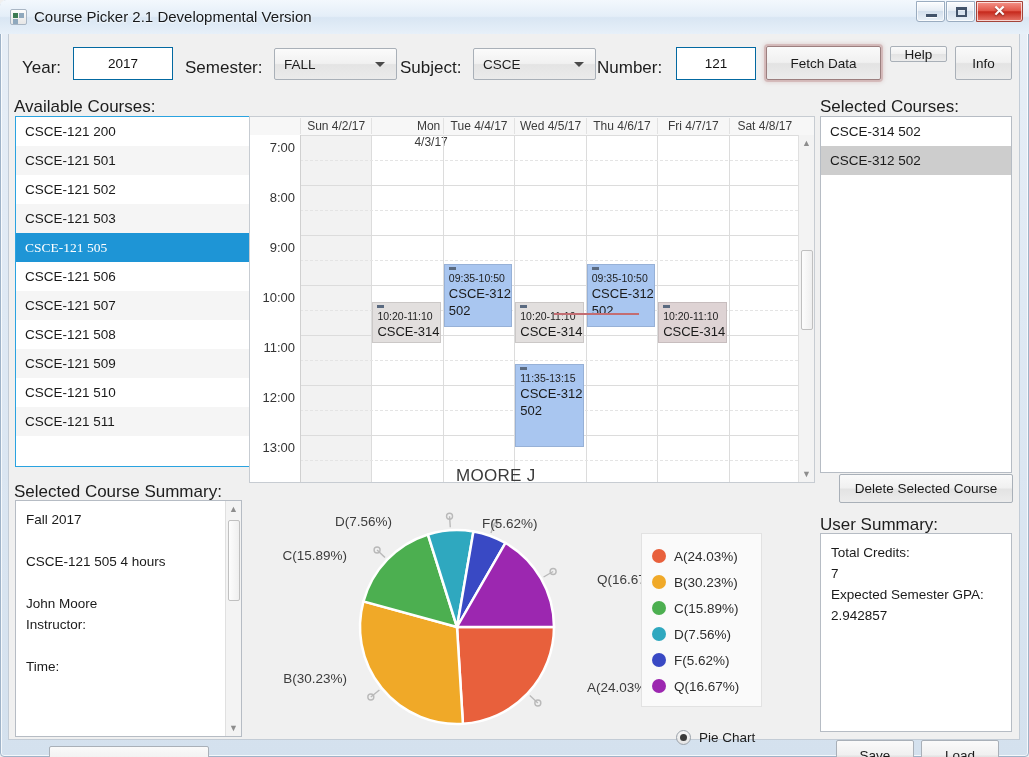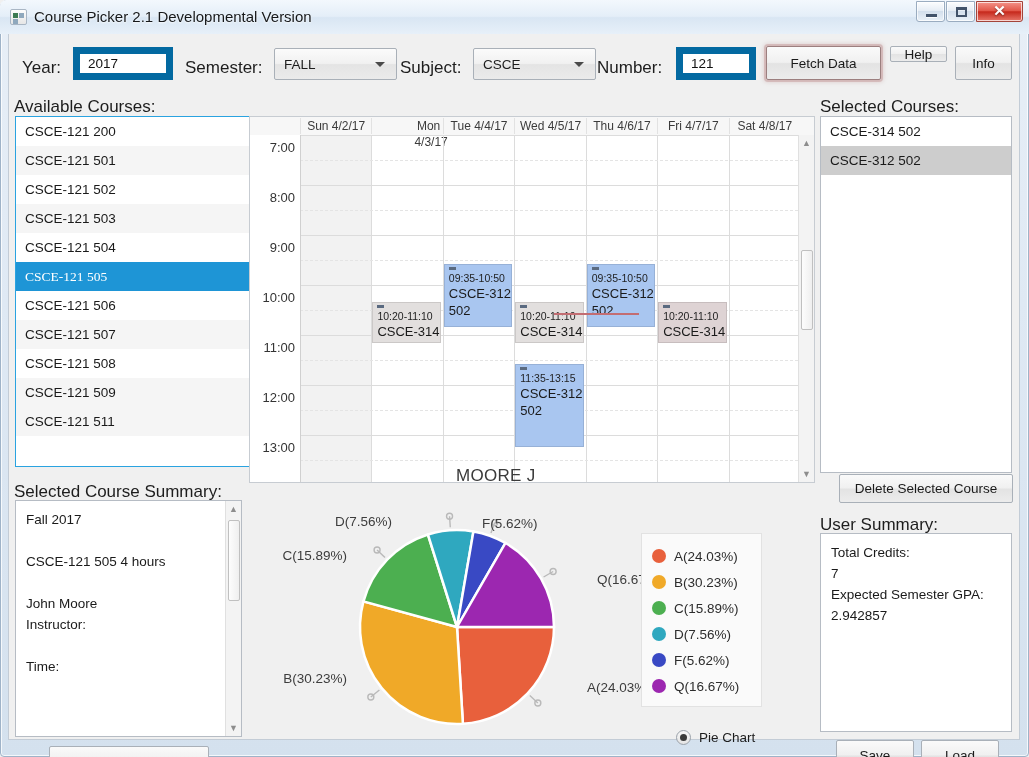--- a/index.html
+++ b/index.html
@@ -94,25 +94,26 @@
 
   .lbl {
     position: absolute;
     font-size: 17px; color: #1d1d1d;
     white-space: nowrap;
   }
 
   
   .tbox {
     position: absolute; box-sizing: border-box;
-    background: #fff; border: 7px solid #0369a1;
+    background: #fff; border: 1px solid #0369a1;
     font-size: 13.5px; color: #111;
     padding: 0 8px;
     font-family: "Liberation Sans", sans-serif;
     outline: none;
+    text-align: center;
   }
   .combo {
     position: absolute; box-sizing: border-box;
     border: 1px solid #a9b0b8; border-radius: 2px;
     background: linear-gradient(to bottom,#fbfbfb 0%,#f1f1f1 48%,#e4e4e4 52%,#ebebeb 100%);
     font-size: 13.5px; color: #1d1d1d;
   }
   .combo .cval { position: absolute; left: 9px; top: 50%; transform: translateY(-50%); }
   .combo .carrow {
     position: absolute; right: 11px; top: 50%; margin-top: -2px;
@@ -313,26 +314,26 @@
     <div class="btn" style="left:881px; top:12px; width:57px; height:16px;">Help</div>
     <div class="btn" style="left:946px; top:12px; width:57px; height:34px;">Info</div>
 
     <div class="lbl" style="left:5px; top:63px;">Available Courses:</div>
     <div class="listbox focusborder" style="left:6px; top:82px; width:259px; height:351px;">
       <div class="list-rows" id="avail-rows">
           <div class="lrow">CSCE-121 200</div>
           <div class="lrow alt">CSCE-121 501</div>
           <div class="lrow">CSCE-121 502</div>
           <div class="lrow alt">CSCE-121 503</div>
-          <div class="lrow">CSCE-121 504</div>
           <div class="lrow sel-blue">CSCE-121 505</div>
           <div class="lrow">CSCE-121 506</div>
           <div class="lrow alt">CSCE-121 507</div>
           <div class="lrow">CSCE-121 508</div>
           <div class="lrow alt">CSCE-121 509</div>
+          <div class="lrow">CSCE-121 510</div>
           <div class="lrow alt">CSCE-121 511</div>
         </div>
       <div class="vsb">
         <div class="arw up">
             <span>▲</span>
           </div>
         <div class="thumb" style="top:20px; height:175px;"></div>
         <div class="arw dn">
             <span>▼</span>
           </div>

